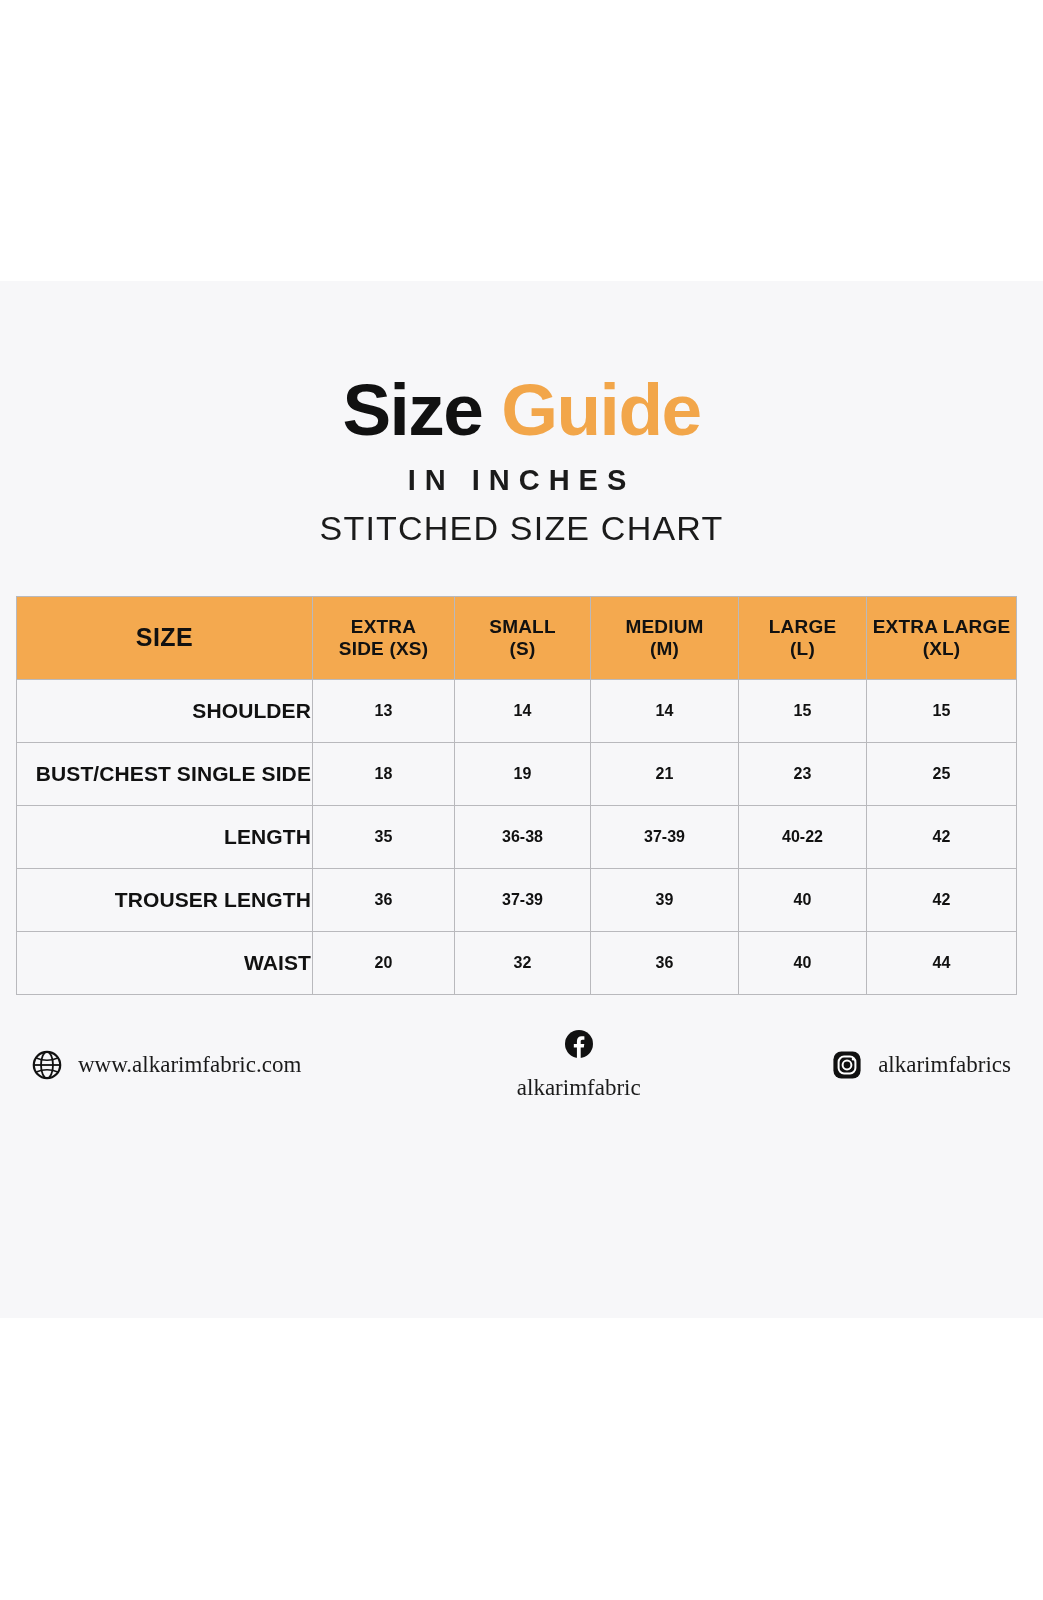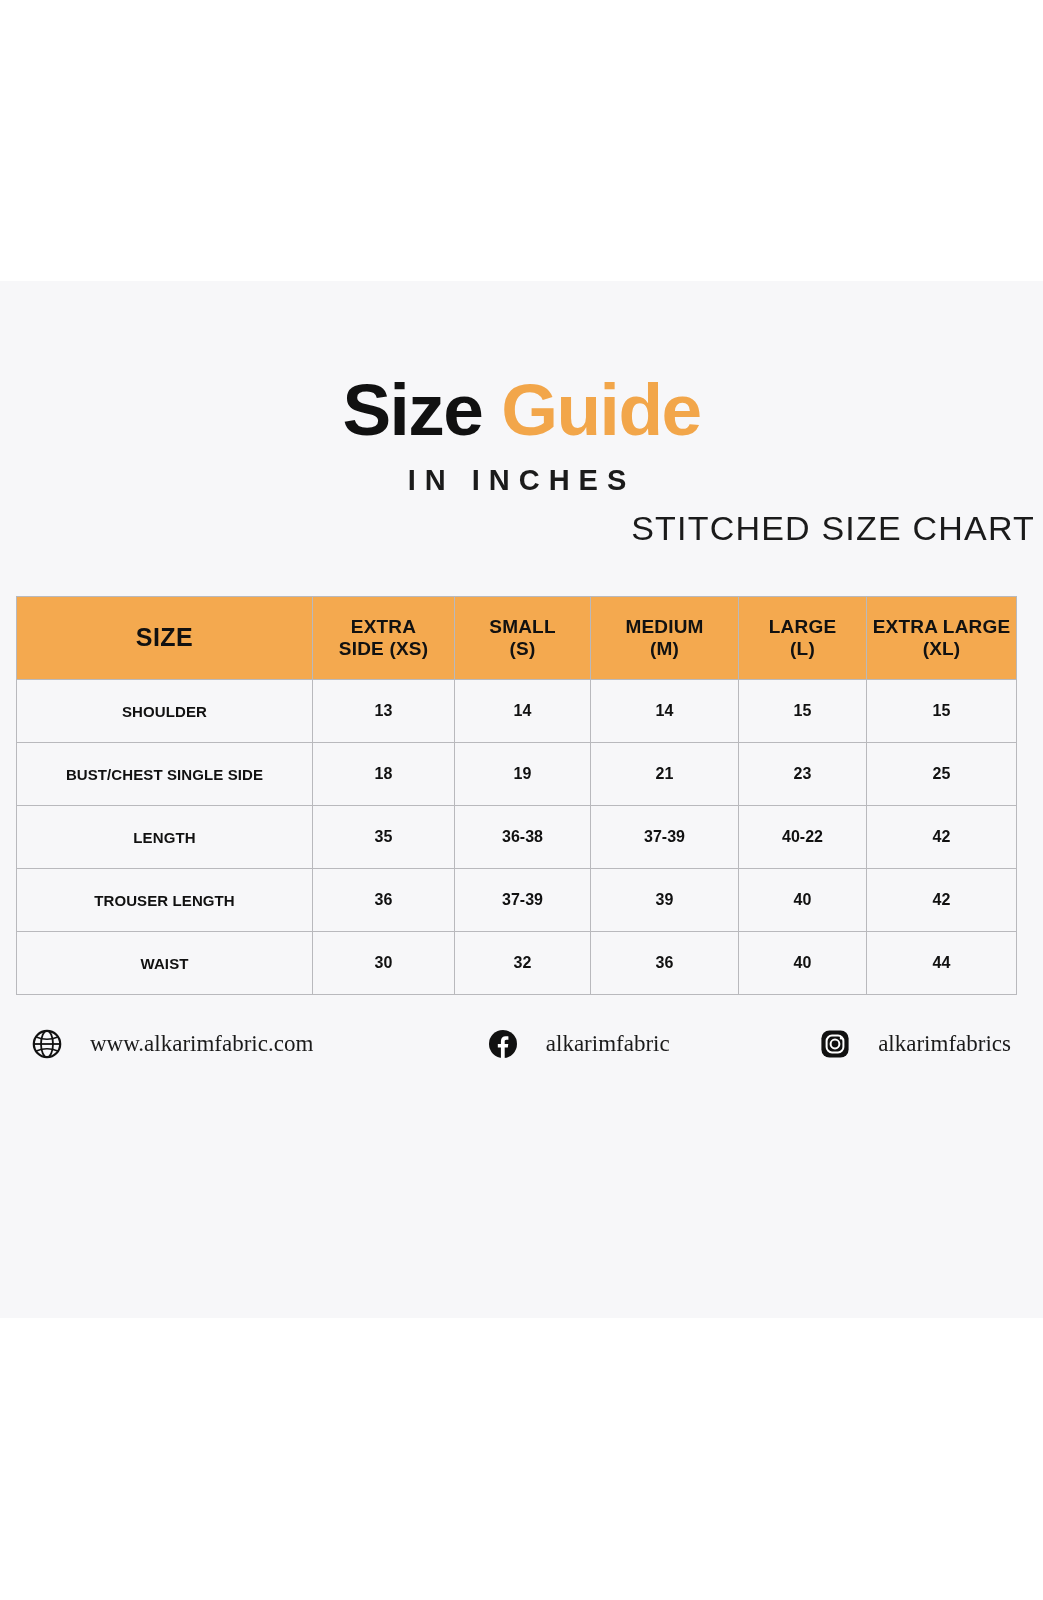--- a/index.html
+++ b/index.html
@@ -53,21 +53,20 @@
     letter-spacing: 9px;
     color: #1b1b1b;
     font-weight: 700;
   }
   .subtitle2 {
     margin: 12px 0 0 0;
     font-size: 34px;
     letter-spacing: 1.2px;
     color: #1b1b1b;
     font-weight: 400;
-    text-align: right;
   }
   .table-wrap {
     margin-top: 48px;
     padding: 0 8px;
   }
   table.size-table {
     border-collapse: collapse;
     width: 1000px;
     table-layout: fixed;
   }
@@ -90,46 +89,47 @@
     font-size: 25px;
     letter-spacing: 0.5px;
   }
   table.size-table tbody td {
     height: 60px;
     font-size: 16px;
     font-weight: 700;
     background: #f7f7f9;
   }
   table.size-table tbody td.label {
-    font-size: 15px;
+    font-size: 21px;
     letter-spacing: 0.1px;
+    text-align: right;
   }
   col.c0 { width: 296px; }
   col.c1 { width: 142px; }
   col.c2 { width: 136px; }
   col.c3 { width: 148px; }
   col.c4 { width: 128px; }
   col.c5 { width: 150px; }
 
   .footer {
     margin-top: 34px;
     padding: 0 24px;
     display: flex;
     align-items: center;
     justify-content: space-between;
   }
   .foot-item {
     display: flex;
     align-items: center;
-    gap: 28px;
+    gap: 16px;
     font-family: "Liberation Serif", serif;
     font-size: 23px;
     color: #1b1b1b;
   }
-  .foot-item.center { margin-left: 24px; }
+  .foot-item.center { margin-left: 24px; flex-direction: column; }
   .ico {
     width: 30px;
     height: 30px;
     flex: 0 0 30px;
     display: block;
   }
   .ico svg { display: block; }
 </style>
 </head>
 <body>
@@ -212,21 +212,21 @@
             <tr>
               <td class="label">TROUSER LENGTH</td>
               <td>36</td>
               <td>37-39</td>
               <td>39</td>
               <td>40</td>
               <td>42</td>
             </tr>
             <tr>
               <td class="label">WAIST</td>
-              <td>30</td>
+              <td>20</td>
               <td>32</td>
               <td>36</td>
               <td>40</td>
               <td>44</td>
             </tr>
           </tbody>
         </table>
       </div>
 
       <div class="footer">

